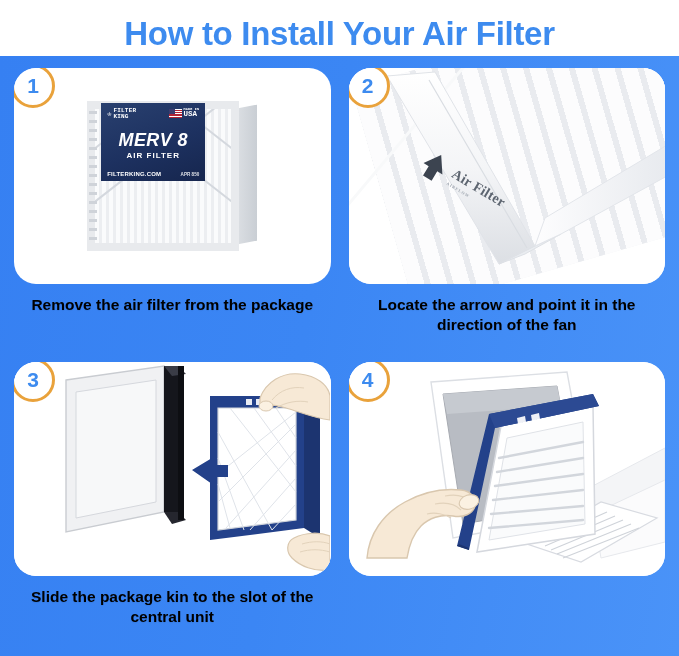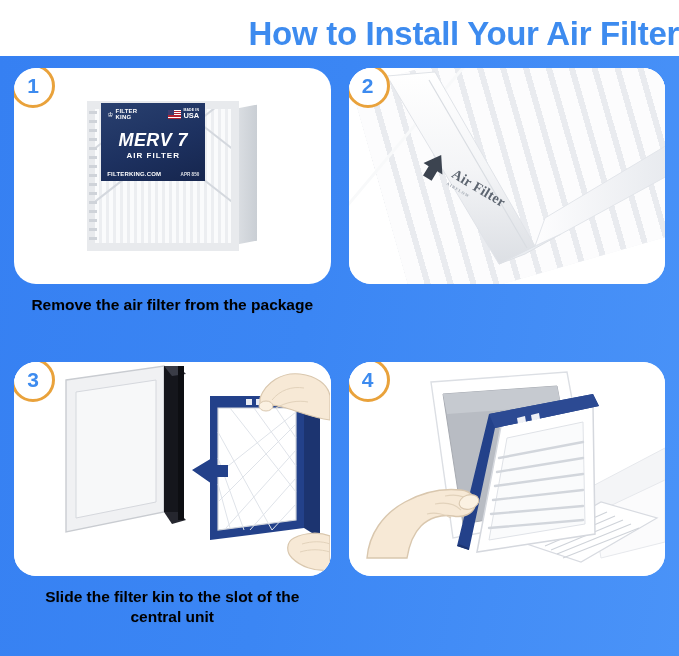--- a/index.html
+++ b/index.html
@@ -6,21 +6,21 @@
   html,body { width:679px; height:656px; overflow:hidden; }
   body {
     font-family:"Liberation Sans", sans-serif;
     background:#ffffff;
   }
   .page { position:relative; width:679px; height:656px; background:#fff; }
 
   
   .title-bar{
     position:absolute; left:0; top:0; width:679px; height:68px;
-    background:#ffffff; display:flex; align-items:center; justify-content:flex-end;
+    background:#ffffff; display:flex; align-items:center; justify-content:center;
   }
   .title{
     font-size:33px; font-weight:bold; color:#3d8bef;
     letter-spacing:-0.3px; white-space:nowrap;
     font-family:"Liberation Sans", sans-serif;
   }
 
   
   .body-bg{
     position:absolute; left:0; top:56px; width:679px; height:600px;
@@ -99,21 +99,21 @@
   .f-left-tabs{
     position:absolute; left:2px; top:10px; width:8px; height:130px;
     background:repeating-linear-gradient(180deg,#cfd3d9 0 3px,transparent 3px 9px);
   }
   .label{
     position:absolute; left:14px; top:2px; width:104px; height:78px;
     background:linear-gradient(160deg,#29406f 0%,#1d3160 55%,#16264e 100%);
     color:#fff; z-index:4; padding:5px 6px 4px 6px;
     display:flex; flex-direction:column; justify-content:space-between;
   }
-  .lbl-top{ display:flex; align-items:center; justify-content:space-between; }
+  .lbl-top{ display:flex; align-items:flex-start; justify-content:space-between;font-family:Liberation Mono, monospace; }
   .brand{ display:flex; align-items:center; gap:2px; }
   .crown{ font-size:7px; color:#fff; line-height:1; }
   .brand-txt{ font-size:6px; font-weight:bold; line-height:1.05; letter-spacing:.2px; }
   .usa{ display:flex; align-items:center; gap:2px; }
   .flag{ width:13px; height:9px; position:relative; background:#b22234; overflow:hidden; }
   .flag::before{ content:""; position:absolute; inset:0;
     background:repeating-linear-gradient(180deg,#fff 0 1px,transparent 1px 2.2px); }
   .flag::after{ content:""; position:absolute; left:0; top:0; width:6px; height:5px; background:#3c3b6e; }
   .usa-txt{ font-size:7.5px; font-weight:bold; line-height:1; }
   .usa-sm{ font-size:3.4px; display:block; letter-spacing:.2px; }
@@ -209,21 +209,21 @@
                   </div>
                   <div class="usa">
                     <span class="flag"></span>
                     <span class="usa-txt">
                       <span class="usa-sm">MADE IN</span>
                       <span>USA</span>
                     </span>
                   </div>
                 </div>
                 <div class="merv">
-                  <div class="merv-main">MERV 7</div>
+                  <div class="merv-main">MERV 8</div>
                   <div class="merv-sub">AIR FILTER</div>
                 </div>
                 <div class="lbl-bot">
                   <span class="site">FILTERKING.COM</span>
                   <span class="apr">APR 850</span>
                 </div>
               </div>
             </div>
           </div>
         </div>
@@ -269,20 +269,21 @@
           <svg width="26" height="30" viewBox="0 0 26 30" class="arrow-mark">
             <polygon points="13,1 24,17 18,17 18,28 8,28 8,17 2,17" fill="#3c4450"></polygon>
           </svg>
 
           <div class="af-text">
             <span>Air Filter</span>
             <span class="af-sub">AIRFLOW</span>
           </div>
         </div>
       </div>
+      <div class="caption">Locate the arrow and point it in the direction of the fan</div>
     </div>
 
     <div class="panel tall">
       <div class="card">
         <div class="badge">3</div>
 
         <div class="art p3">
           <svg width="316" height="214" viewBox="0 0 316 214" style="position:absolute;left:0;top:0;">
 
             <g>
@@ -336,21 +337,21 @@
             </g>
 
             <g>
               <path d="M280,176 C292,170 306,170 316,174 L316,208 C300,210 286,204 278,196 C272,190 272,180 280,176 Z" fill="#f7e9d6" stroke="#d9c7ae" stroke-width="1.2"></path>
               <path d="M288,182 C298,179 308,179 316,182" fill="none" stroke="#e2d2bb" stroke-width="1"></path>
               <path d="M286,190 C296,187 306,187 316,190" fill="none" stroke="#e2d2bb" stroke-width="1"></path>
             </g>
           </svg>
         </div>
       </div>
-      <div class="caption">Slide the filter kin to the slot of the central unit</div>
+      <div class="caption">Slide the package kin to the slot of the central unit</div>
     </div>
 
     <div class="panel tall">
       <div class="card">
         <div class="badge">4</div>
 
         <div class="art p4">
           <svg width="316" height="214" viewBox="0 0 316 214" style="position:absolute;left:0;top:0;">
 
             <g>

